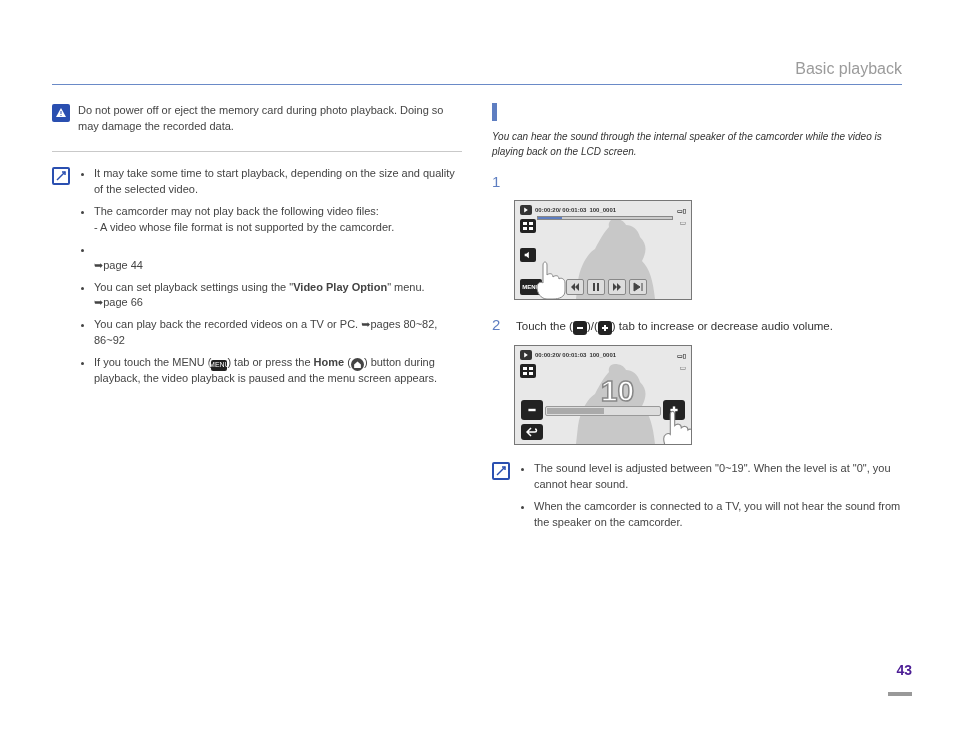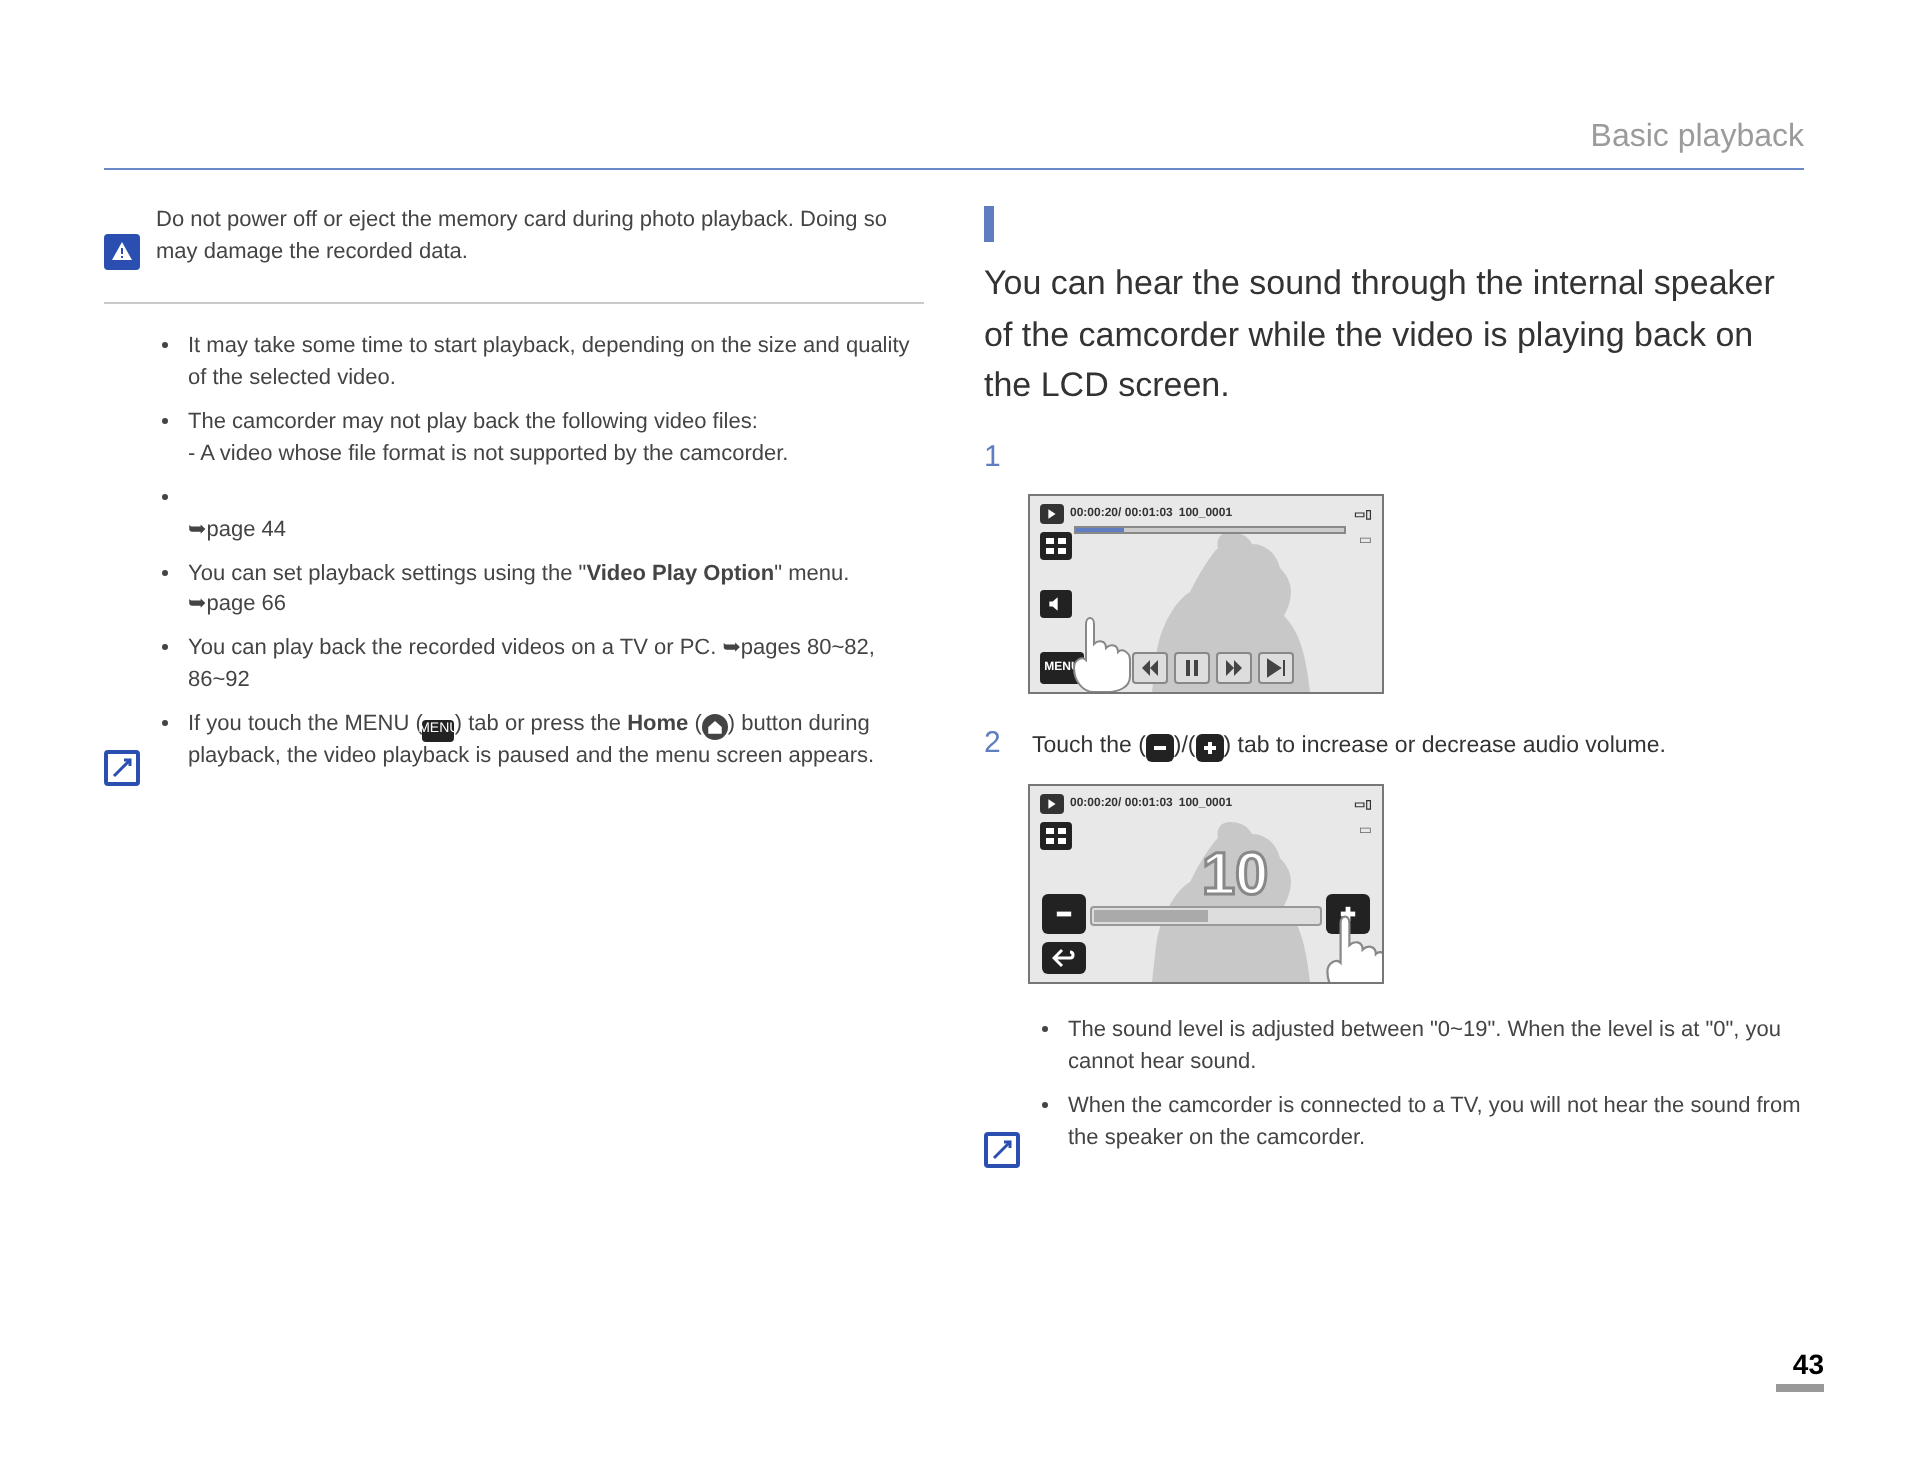--- a/index.html
+++ b/index.html
@@ -14,21 +14,21 @@
     color: #9b9b9b;
     font-weight: 300;
     text-align: right;
     border-bottom: 1px solid #6a8ac7;
     padding-bottom: 6px;
     margin-bottom: 18px;
   }
   .columns { display: flex; gap: 30px; }
   .col { flex: 1; }
 
-  .warn-box, .note-box { display: flex; align-items: flex-end; gap: 8px; margin-bottom: 16px; }
+  .warn-box, .note-box { display: flex; align-items: flex-start; gap: 8px; margin-bottom: 16px; }
   .icon-badge {
     width: 18px; height: 18px; border-radius: 2px; display: flex; align-items: center; justify-content: center;
     flex-shrink: 0; margin-top: 1px;
   }
   .warn-icon-bg { background: #2a4fb0; }
   .note-icon-bg { border: 2px solid #2a4fb0; background: #fff; }
   .warn-svg, .note-svg { width: 12px; height: 12px; }
   .warn-text, .note-list { font-size: 11px; line-height: 1.45; color: #444; }
   .hr-thin { border: none; border-top: 1px solid #c9c9c9; margin: 8px 0 14px 0; }
 
@@ -42,21 +42,21 @@
   }
   .inline-icon.round { width: 13px; height: 13px; border-radius: 50%; background: #444; vertical-align: -3px; }
   .inline-icon.square { width: 14px; height: 14px; border-radius: 3px; vertical-align: -3px; }
 
   .section-head {
     display: flex; align-items: center; gap: 8px;
     font-size: 15px; color: #5e7ec1; font-weight: 400;
     margin-bottom: 8px;
   }
   .section-head .marker { width: 5px; height: 18px; background: #5e7ec1; }
-  .intro { font-size: 17px; line-height: 1.5; color: #333; margin-bottom: 14px; }
+  .intro { font-size: 10px; line-height: 1.5; color: #333; margin-bottom: 14px; font-style: italic; }
 
   .step { display: flex; gap: 10px; margin-bottom: 10px; font-size: 11.5px; }
   .step-num { color: #5e7ec1; font-size: 15px; font-weight: 300; width: 14px; flex-shrink: 0; }
   .step-text { padding-top: 2px; line-height: 1.5; }
 
   .lcd {
     width: 178px; height: 100px; border: 1px solid #777; background: #e8e8e8;
     position: relative; margin: 4px 0 16px 22px; overflow: hidden;
   }
   .lcd .silhouette {
@@ -89,22 +89,22 @@
   }
   .lcd2 .vol-track::after{content:"";position:absolute;left:1px;top:1px;bottom:1px;width:50%;background:#aaa;}
   .lcd2 .minus-btn, .lcd2 .plus-btn {
     position:absolute; bottom:24px; width:22px; height:20px; background:#222; border-radius:3px;
     display:flex;align-items:center;justify-content:center;
   }
   .lcd2 .minus-btn{left:6px;} .lcd2 .plus-btn{right:6px;}
   .lcd2 .back-btn{position:absolute;bottom:4px;left:6px;width:22px;height:16px;background:#222;border-radius:3px;display:flex;align-items:center;justify-content:center;}
 
   .page-num {
-    position: absolute; right: 42px; bottom: 40px;
-    font-size: 14px; font-weight: bold; color: #000000;
+    position: absolute; right: 42px; bottom: 52px;
+    font-size: 14px; font-weight: bold; color: #4c1d95;
   }
   .page-num-line { position:absolute; right:42px; bottom:34px; width:24px; height:4px; background:#999;}
 </style>
 </head>
 <body>
 
 <div class="page">
   <div class="page-title">Basic playback</div>
 
   <div class="columns">

